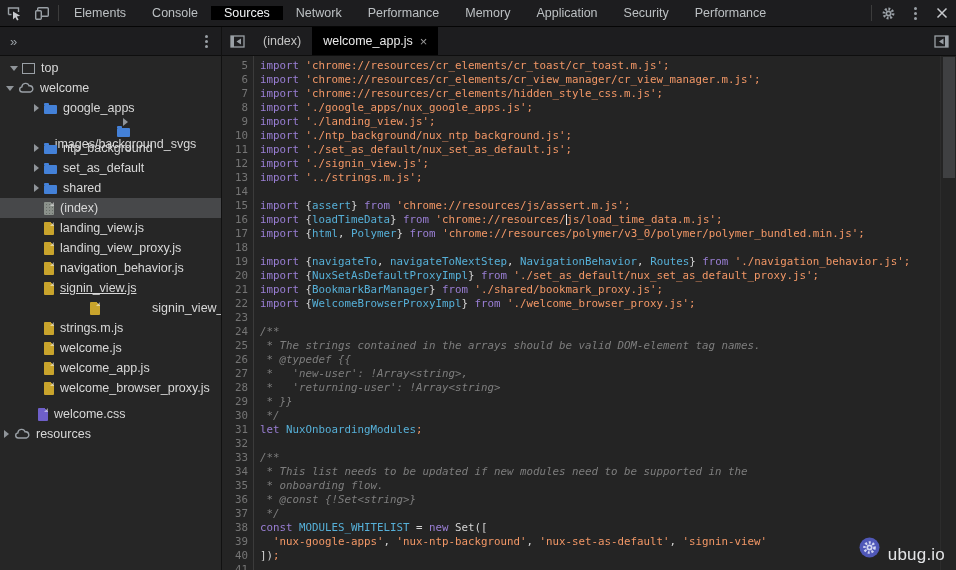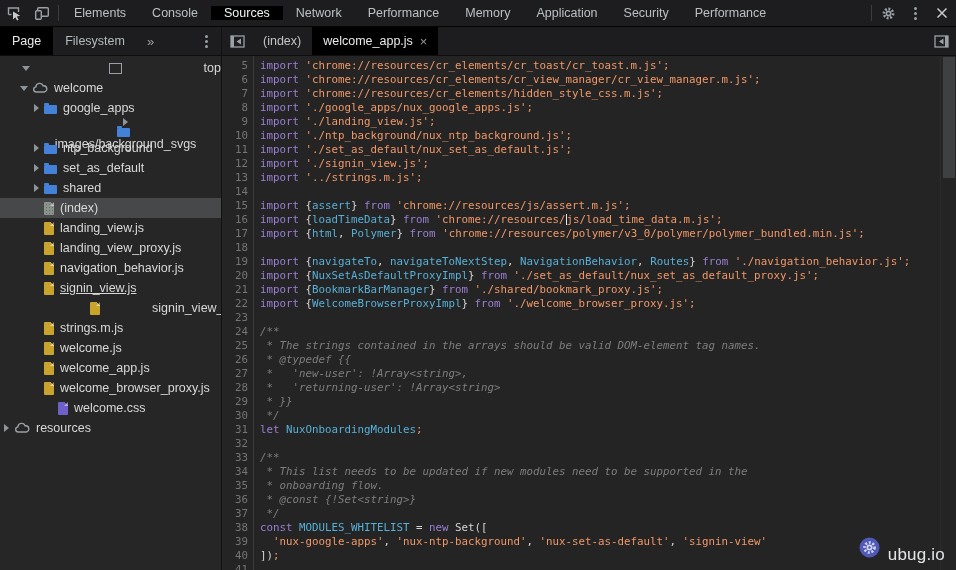--- a/index.html
+++ b/index.html
@@ -128,41 +128,37 @@
       <svg width="12" height="12" viewBox="0 0 12 12">
         <path d="M1.5 1.5 L10.5 10.5 M10.5 1.5 L1.5 10.5" stroke="#c8cace" stroke-width="1.5"></path>
       </svg>
     </div>
   </div>
 
   <div class="split">
 
     <div class="sidebar">
       <div class="sidebar-tabs">
-        <div style="display:flex;align-items:stretch;">
-            <div class="side-tab active">Page</div>
-            <div class="side-tab">Filesystem</div>
-          </div>
         <div class="st-icon chev">»</div>
         <div style="flex:1"></div>
         <div class="st-icon dots" style="width:30px;">
             <i></i>
             <i></i>
             <i></i>
           </div>
       </div>
       <div class="tree">
-          <div class="tree-row" style="padding-left: 20px; justify-content: space-between;">
+          <div class="tree-row" style="padding-left: 8px;">
             <span class="arrow open">
               <i></i>
             </span>
             <span class="fi fi-frame"></span>
             <span>top</span>
           </div>
-          <div class="tree-row" style="padding-left: 18px;">
+          <div class="tree-row" style="padding-left: 4px;">
             <span class="arrow open">
               <i></i>
             </span>
             <span class="fi fi-cloud"><svg width="16" height="12" viewBox="0 0 16 12">
                 <path d="M12.3 10H4.3a2.6 2.6 0 0 1-.4-5.17 3.7 3.7 0 0 1 7.2-.95A2.85 2.85 0 0 1 12.3 10z" fill="none" stroke="#9aa0a6" stroke-width="1.4"></path>
               </svg></span>
             <span>welcome</span>
           </div>
           <div class="tree-row" style="padding-left: 30px;">
             <span class="arrow closed">
@@ -242,21 +238,21 @@
           <div class="tree-row" style="padding-left: 30px;">
             <span class="arrow"></span>
             <span class="fi fi-file fi-js"></span>
             <span>welcome_app.js</span>
           </div>
           <div class="tree-row" style="padding-left: 30px;">
             <span class="arrow"></span>
             <span class="fi fi-file fi-js"></span>
             <span>welcome_browser_proxy.js</span>
           </div>
-          <div class="tree-row" style="padding-left: 44px;">
+          <div class="tree-row" style="padding-left: 24px; margin-top: 6px;">
             <span class="arrow"></span>
             <span class="fi fi-file fi-css"></span>
             <span>welcome.css</span>
           </div>
           <div class="tree-row" style="padding-left: 0;">
             <span class="arrow closed">
               <i></i>
             </span>
             <span class="fi fi-cloud"><svg width="16" height="12" viewBox="0 0 16 12">
                 <path d="M12.3 10H4.3a2.6 2.6 0 0 1-.4-5.17 3.7 3.7 0 0 1 7.2-.95A2.85 2.85 0 0 1 12.3 10z" fill="none" stroke="#9aa0a6" stroke-width="1.4"></path>

